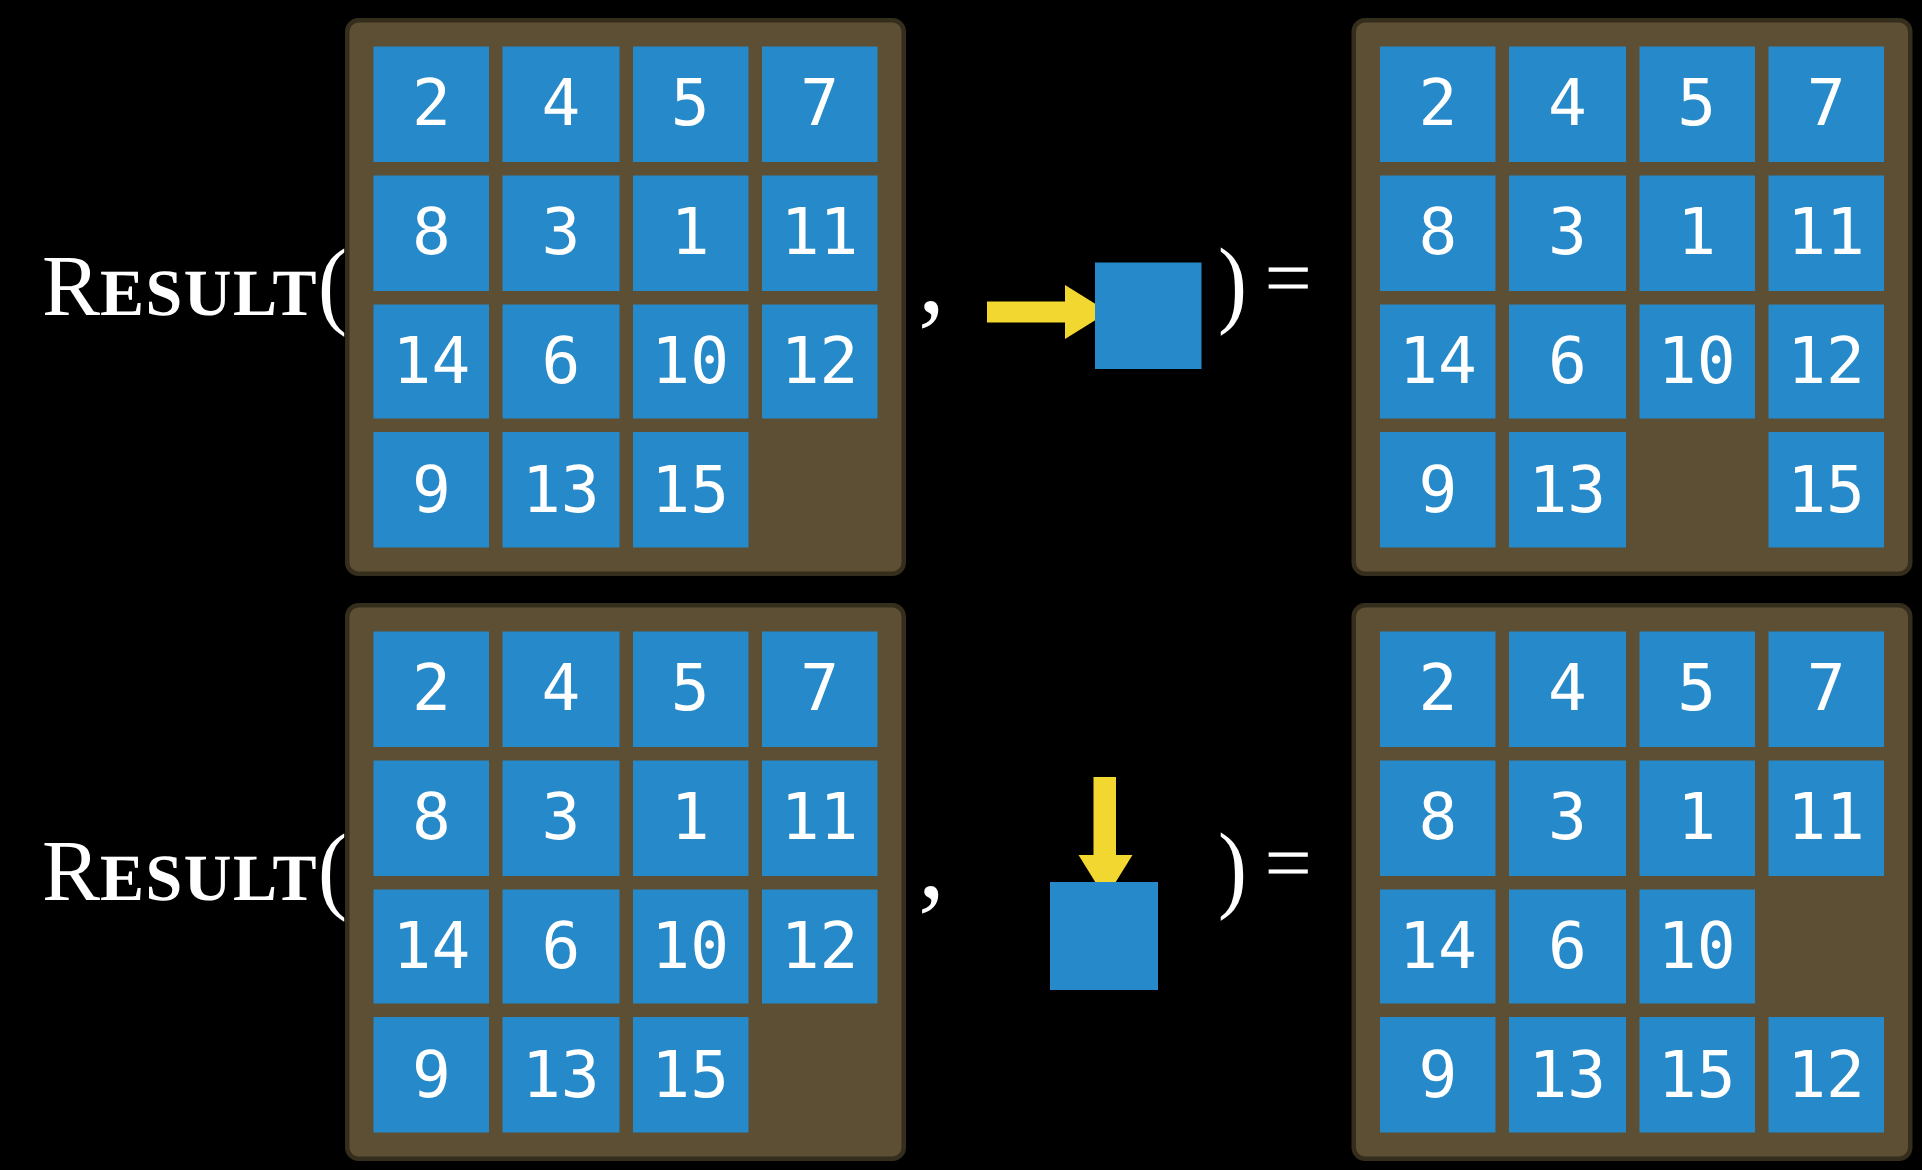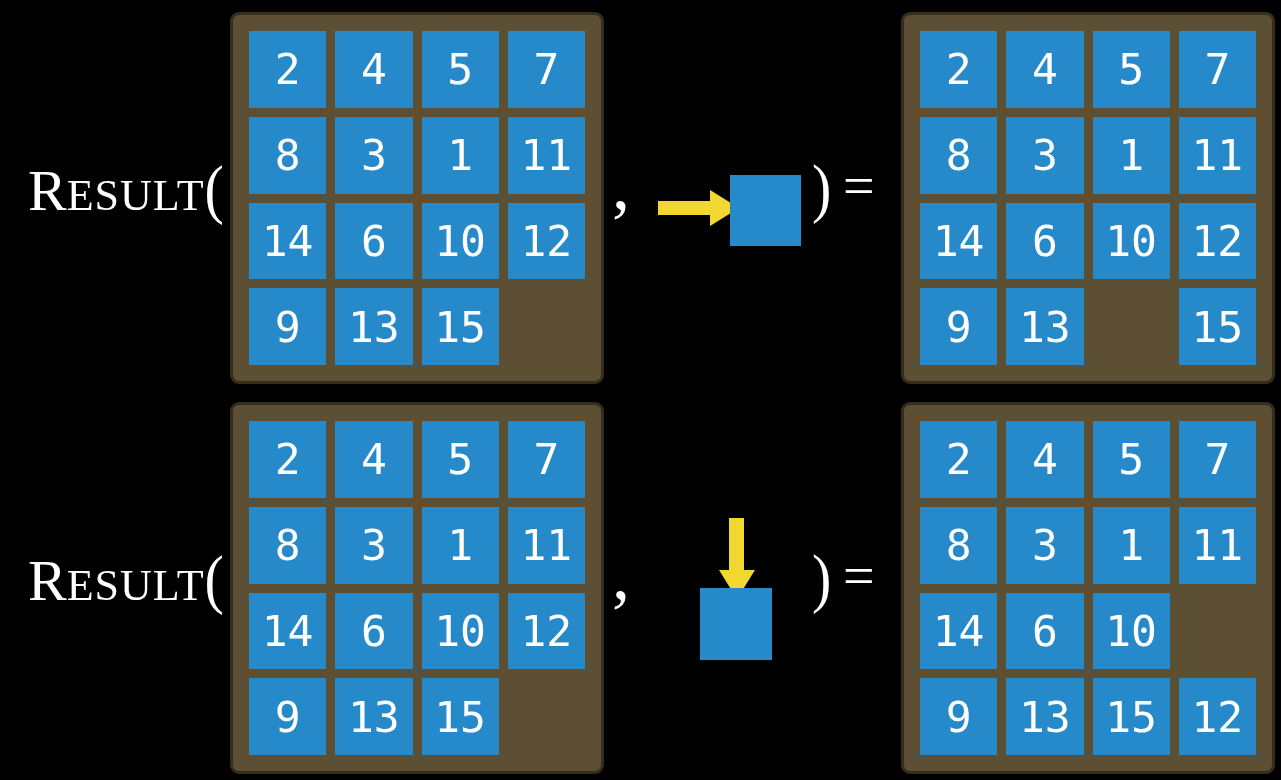--- a/index.html
+++ b/index.html
@@ -28,21 +28,21 @@
   .func {
     position: absolute;
     left: 28px;
     top: 162px;
     color: #fff;
     display: flex;
     align-items: baseline;
     white-space: nowrap;
   }
   .func .cap   { font-size: 58px; line-height: 1; }
-  .func .rest  { font-size: 44px; line-height: 1; letter-spacing: 1px; }
+  .func .rest  { font-size: 44px; line-height: 1; letter-spacing: 1px; font-weight: bold; }
   .func .paren { font-size: 58px; line-height: 1; transform: scaleY(1.12); transform-origin: center 70%; }
 
   
   .board {
     position: absolute;
     top: 12px;
     width: 374px;
     height: 372px;
     box-sizing: border-box;
     background: var(--brown, #5d4f33);

